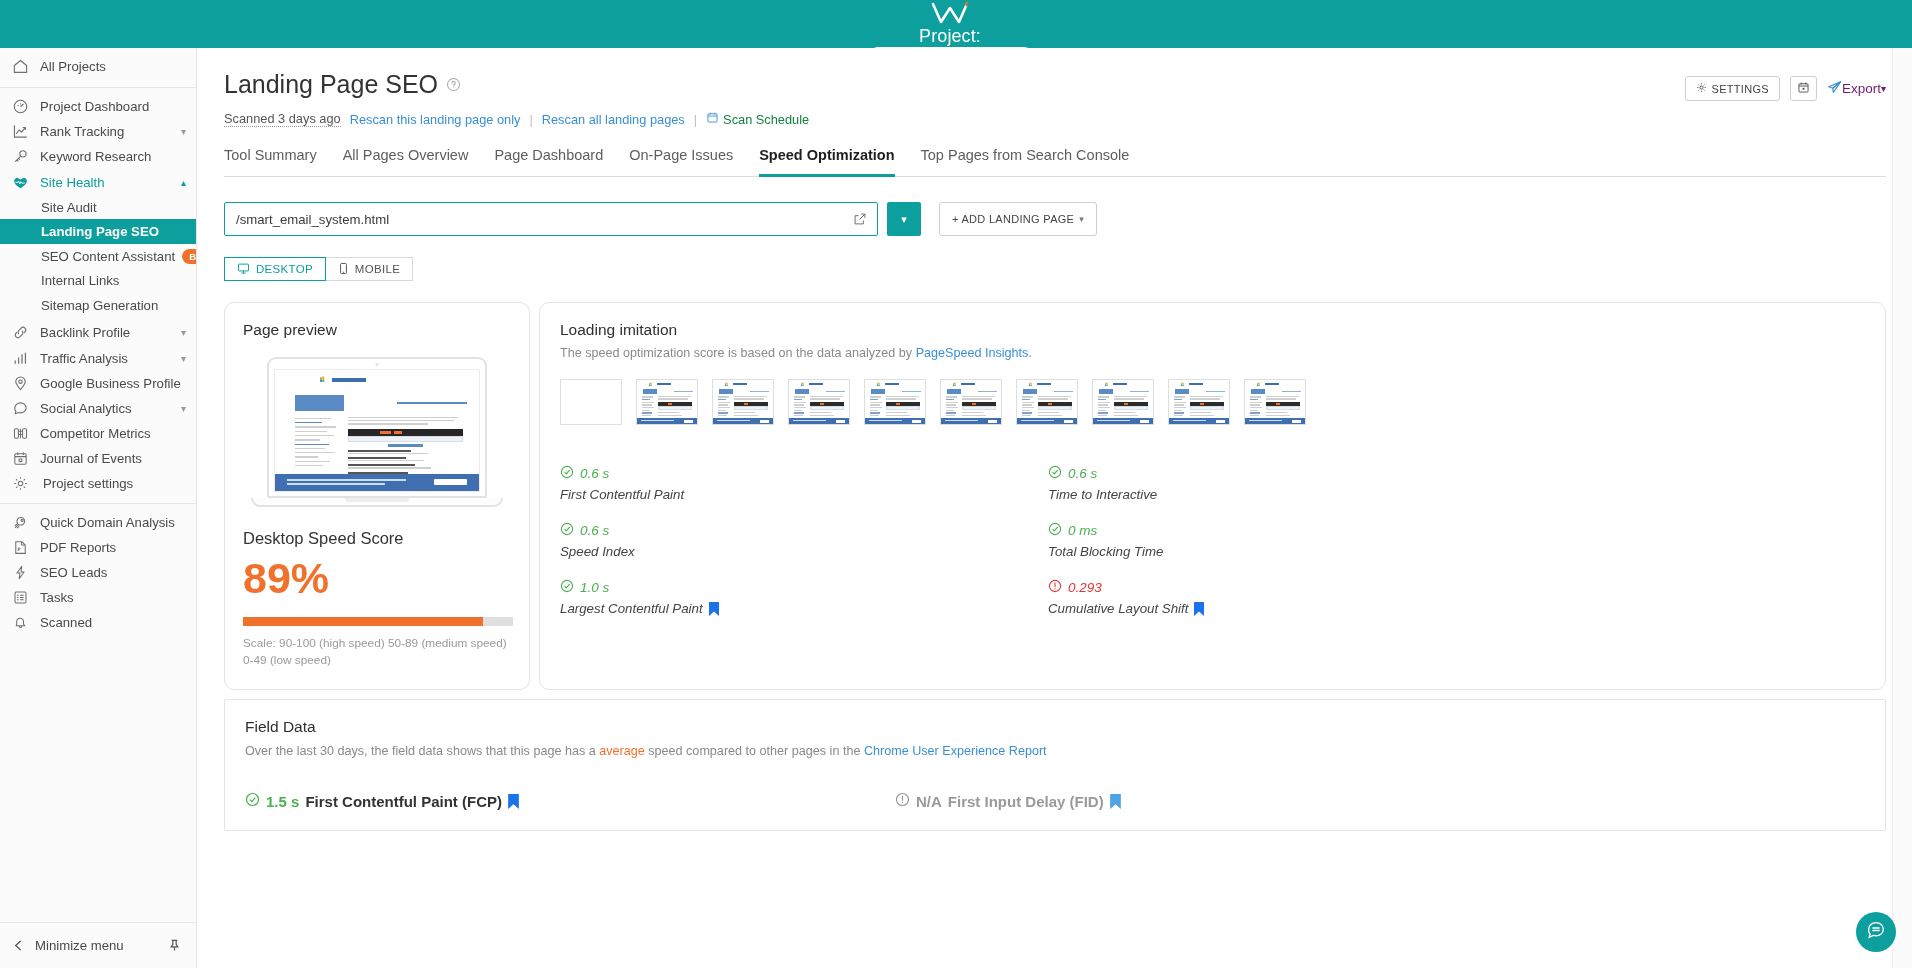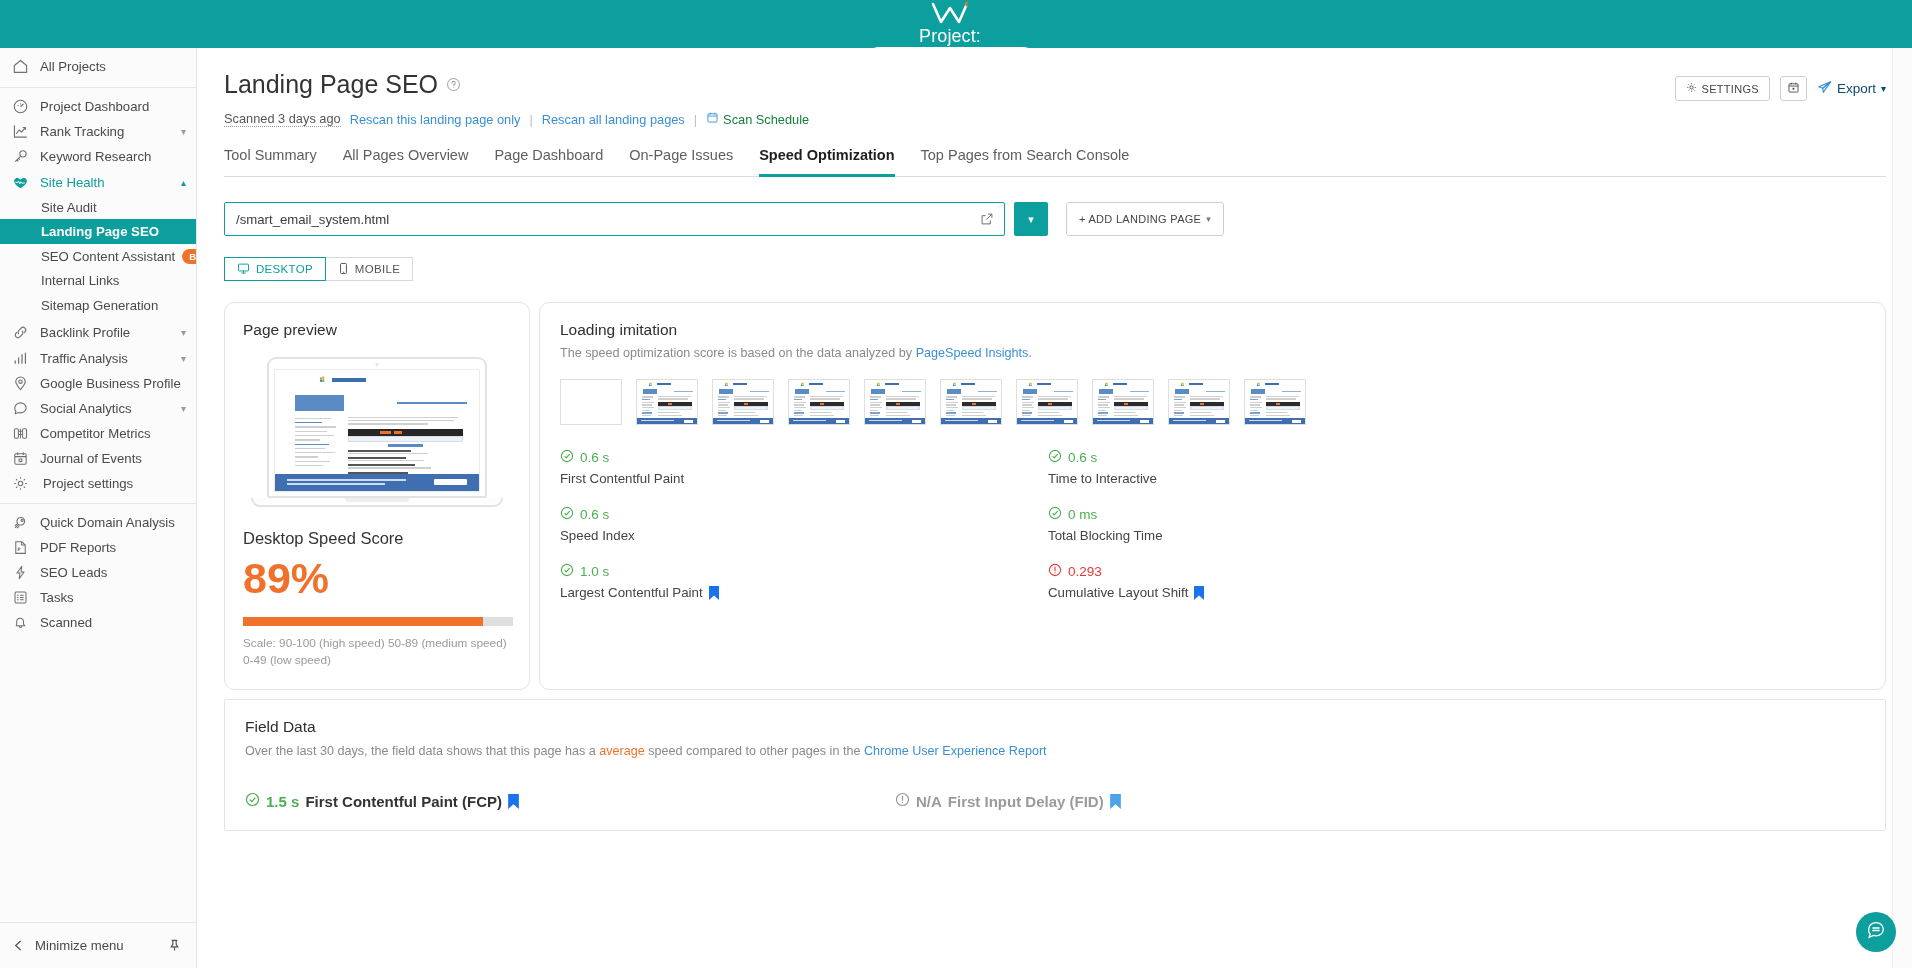--- a/index.html
+++ b/index.html
@@ -114,22 +114,22 @@
     border: 1px solid #cfcfcf; background: #fff; border-radius: 3px;
     height: 25px; padding: 0 10px; display: flex; align-items: center; gap: 5px;
     font-size: 11px; color: #444; letter-spacing: .3px; white-space: nowrap;
   }
   .btn-sq {
     border: 1px solid #cfcfcf; background: #fff; border-radius: 3px;
     height: 25px; width: 27px; display: flex; align-items: center; justify-content: center;
     color: #4a4a4a;
   }
   .export-link {
-    display: flex; align-items: center; gap: 5px;
-    color: #0c4a6e; font-size: 13.5px; white-space: nowrap;
+    display: flex; align-items: center; 
+    color: #701a75; font-size: 13.5px; white-space: nowrap;
   }
   .export-link .chev { font-size: 10px; }
 
   .subline {
     display: flex; align-items: center; gap: 9px;
     margin-top: 10px; font-size: 12.8px; color: #555;
   }
   .scanned { border-bottom: 1px dotted #9a9a9a; color: #555; }
   .link { color: #3a8fd4; }
   .sep-pipe { color: #bfbfbf; }
@@ -140,21 +140,21 @@
     margin-top: 20px; border-bottom: 1px solid #dcdcdc;
   }
   .tab {
     font-size: 14.5px; color: #5e5e5e; padding-bottom: 11px;
     border-bottom: 3px solid transparent; margin-bottom: -1px; white-space: nowrap;
   }
   .tab.active { color: #1f1f1f; font-weight: bold; border-bottom-color: #0d9e9e; }
 
   .url-row { display: flex; align-items: center; gap: 9px; margin-top: 25px; }
   .url-box {
-    width: 781px; height: 34px; border: 1px solid #0d9e9e; border-radius: 2px;
+    width: 654px; height: 34px; border: 1px solid #0d9e9e; border-radius: 2px;
     display: flex; align-items: center; padding: 0 10px 0 11px;
     font-size: 13.2px; color: #3a3a3a; background: #fff;
   }
   .url-box .ext-ic { margin-left: auto; color: #6a6a6a; display:flex; }
   .url-drop {
     width: 34px; height: 34px; background: #0d9e9e; border-radius: 2px;
     display: flex; align-items: center; justify-content: center; color: #fff; font-size: 11px;
   }
   .add-lp {
     height: 34px; border: 1px solid #cfcfcf; border-radius: 3px; background: #fff;
@@ -220,21 +220,21 @@
   .score-scale { margin-top: 9px; font-size: 11.8px; color: #9a9a9a; line-height: 1.45; width: 268px; }
 
   .film { display: flex; gap: 14px; margin-top: 19px; }
   .frame {
     width: 62px; height: 46px; border: 1px solid #dedede; background: #fff;
     position: relative; overflow: hidden; flex: 0 0 62px;
   }
   .frame .ms { font-size: 1px; }
   .frame.blank { background: #fff; }
 
-  .metrics { display: flex; margin-top: 24px; }
+  .metrics { display: flex; margin-top: 40px; font-style: italic; }
   .m-col { width: 488px; }
   .m-item { margin-bottom: 20px; }
   .m-val { display: flex; align-items: center; gap: 6px; font-size: 13.5px; }
   .m-val.good { color: #4caf50; }
   .m-val.bad { color: #e53935; }
   .m-name { font-size: 13.3px; color: #444; margin-top: 5px; display: flex; align-items: center; gap: 6px; }
   .bookmark { color: #1a73e8; display: flex; }
 
   .field-card {
     margin-top: 9px; background: #fff; border: 1px solid #e4e4e4; border-radius: 2px;

